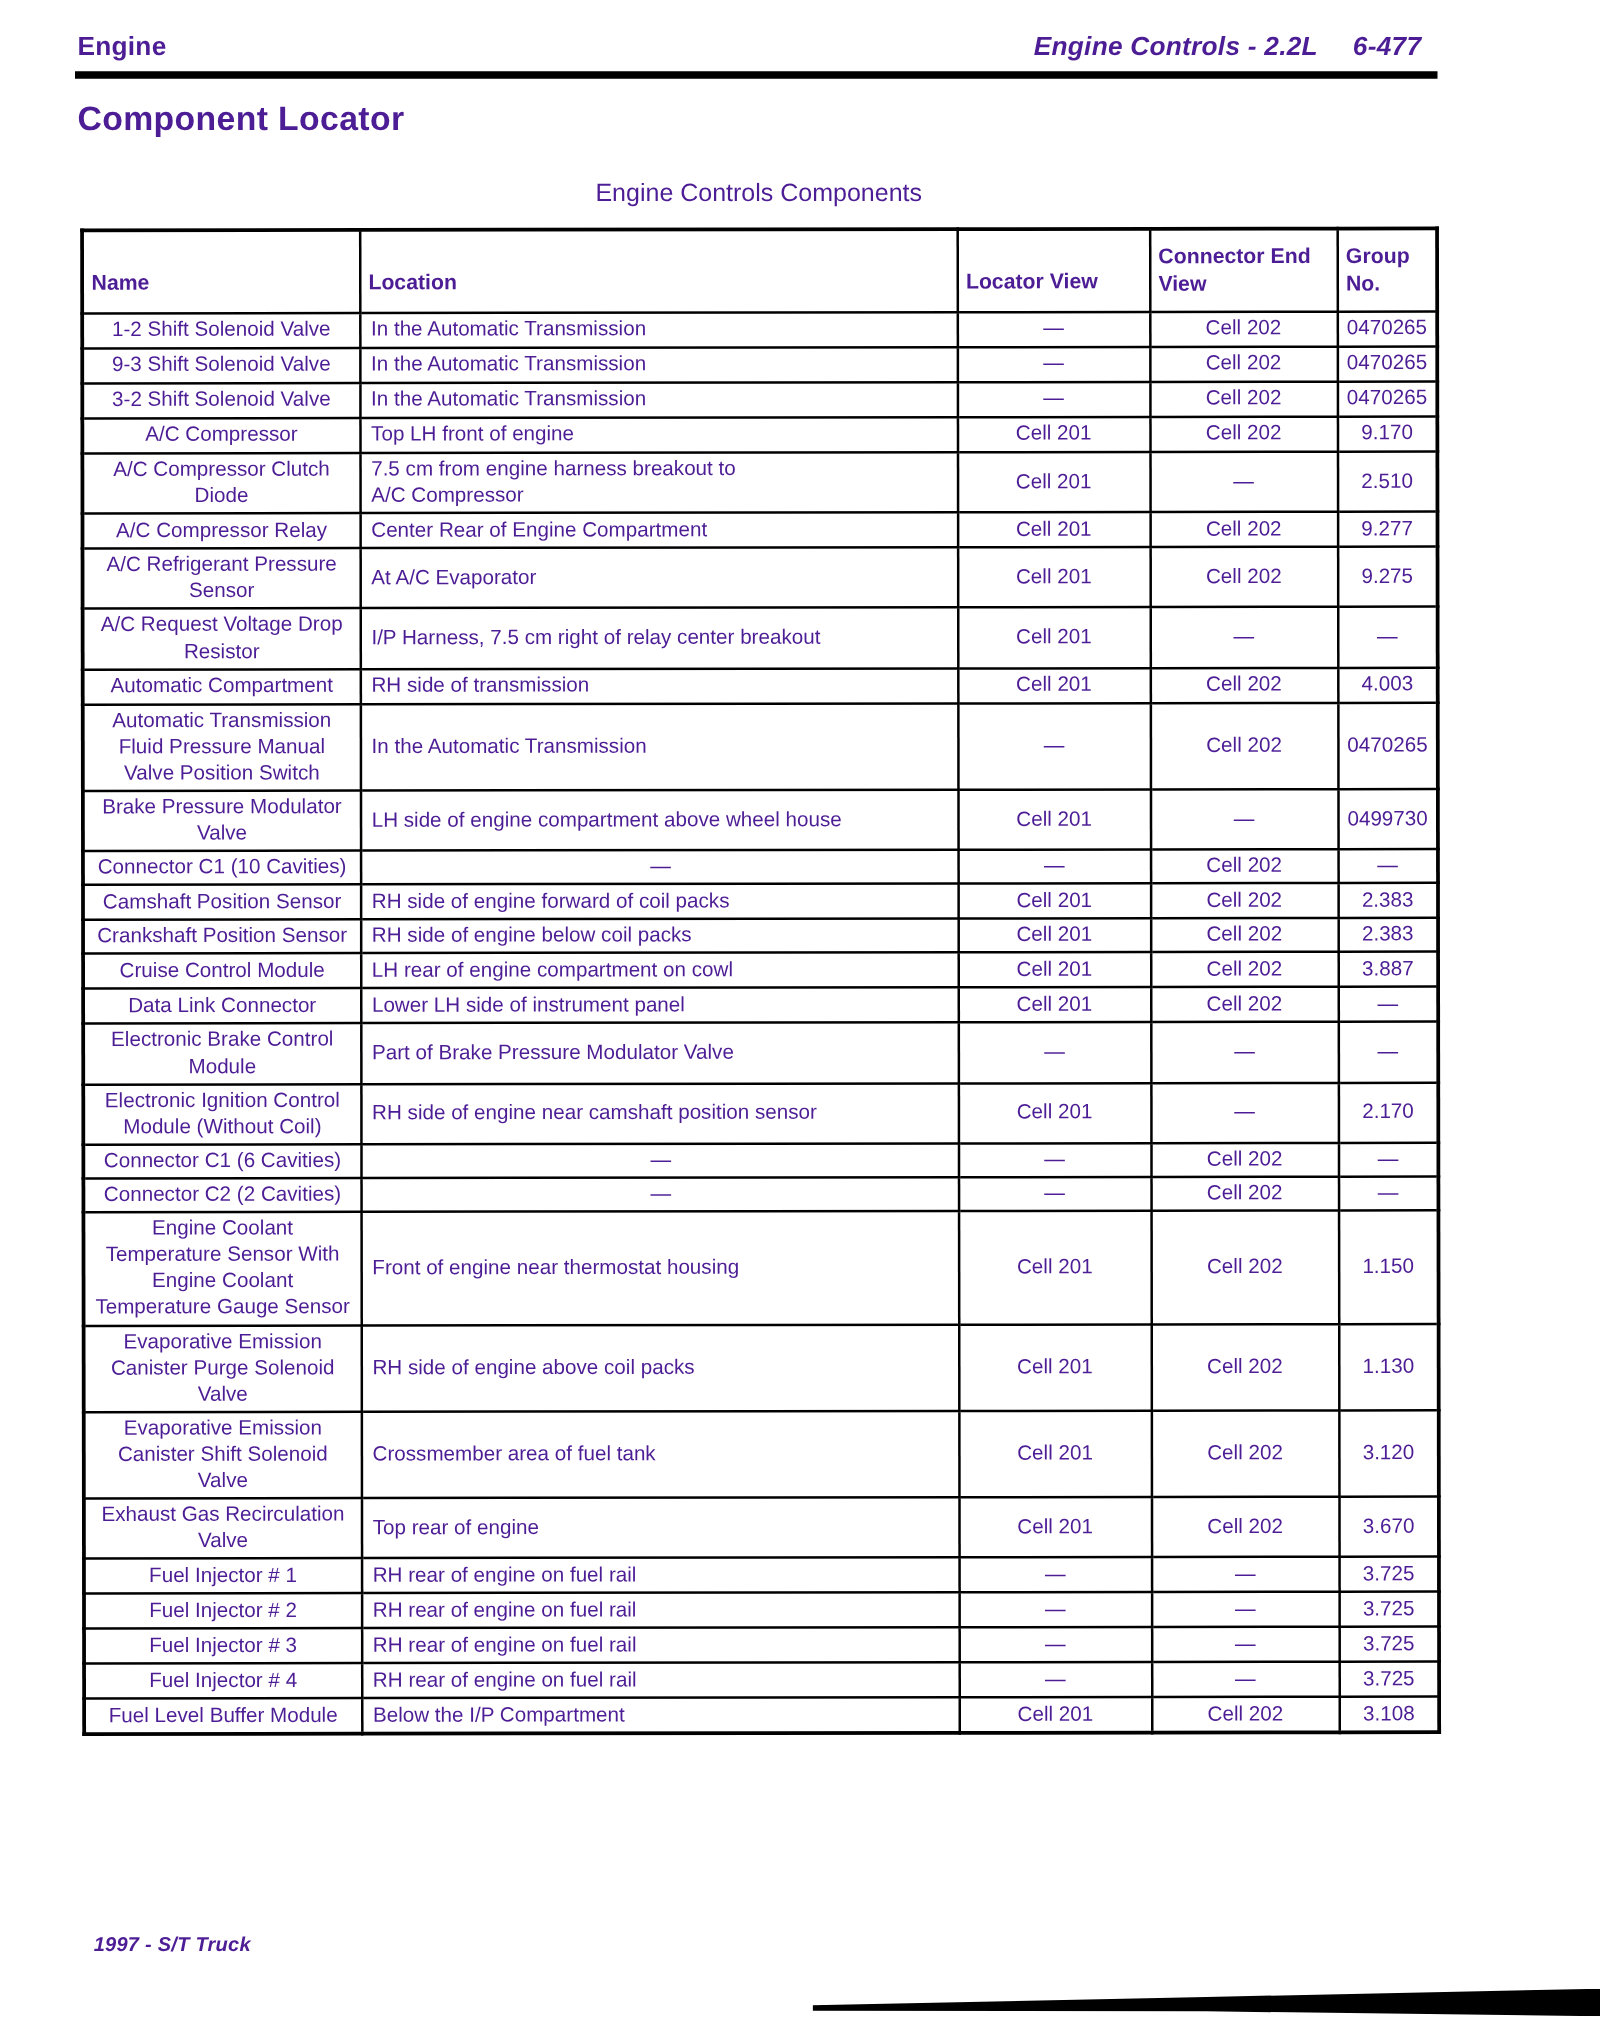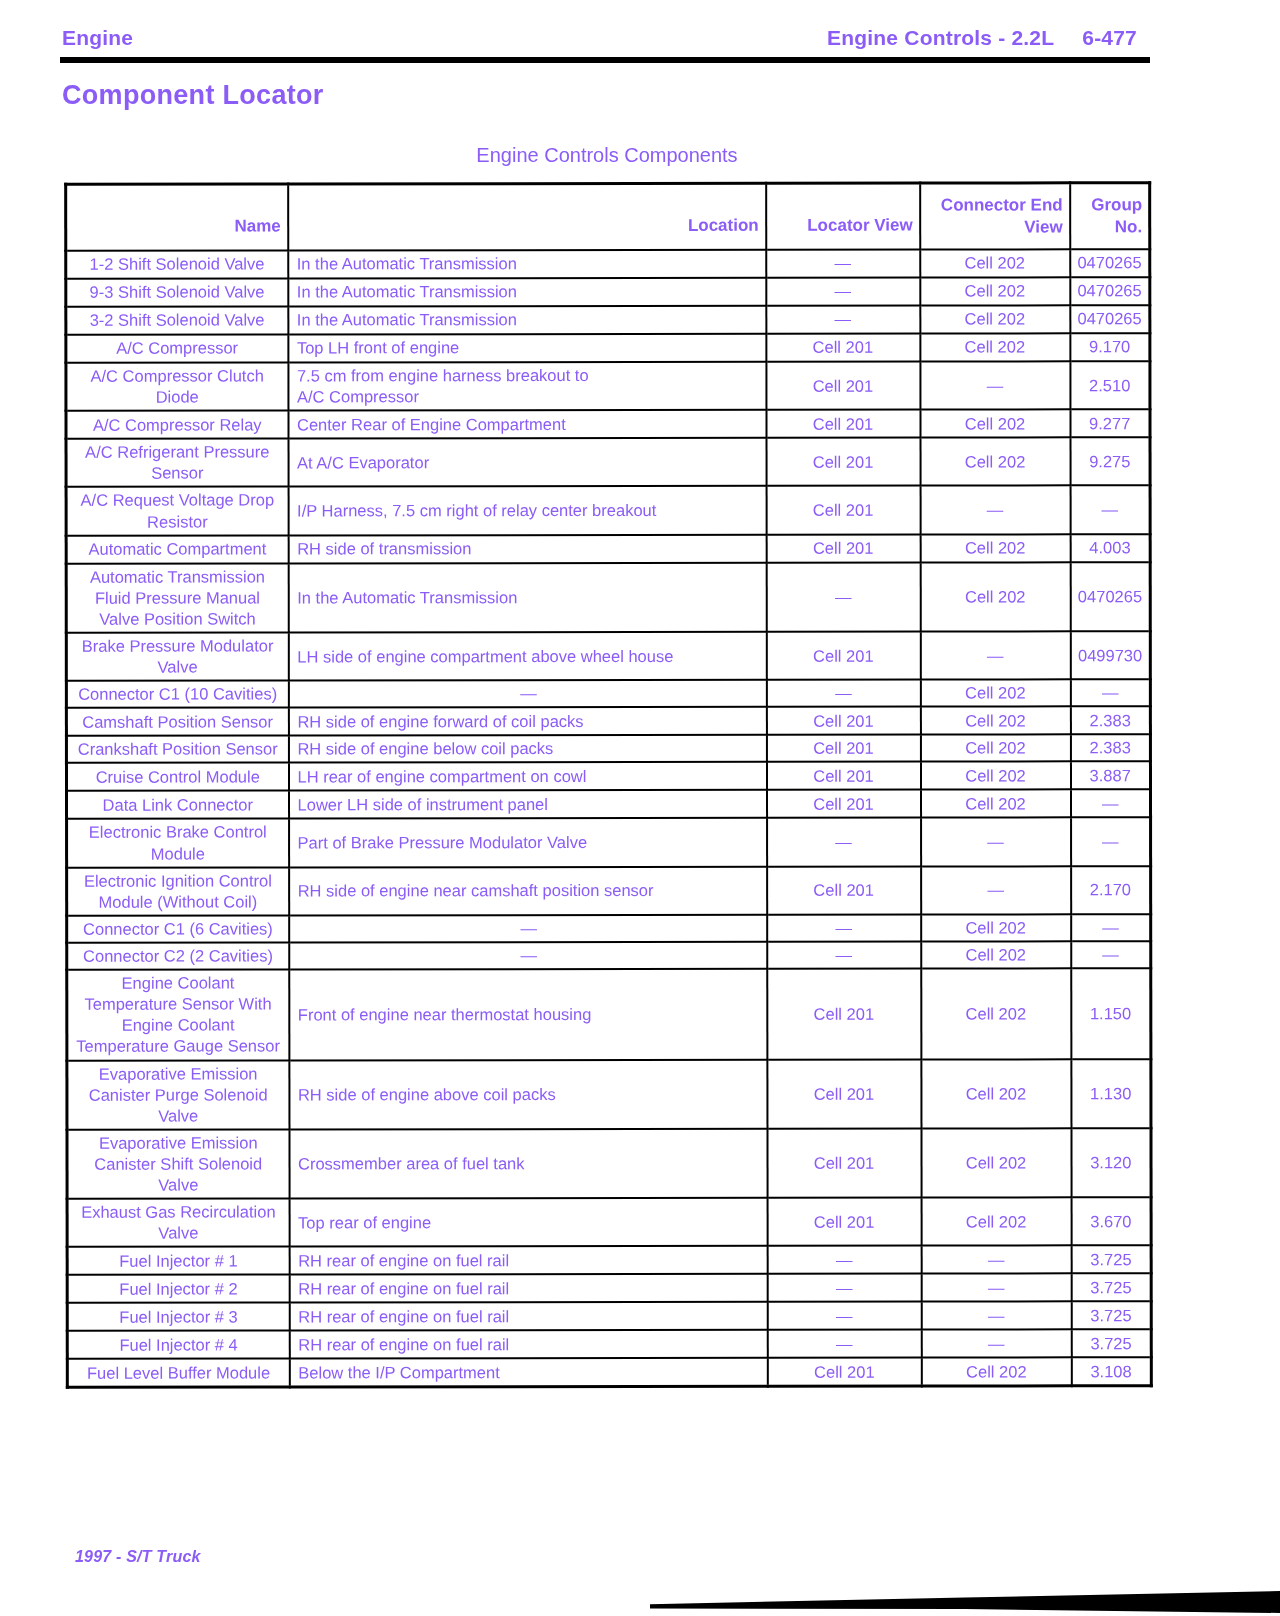--- a/index.html
+++ b/index.html
@@ -6,37 +6,37 @@
     margin: 0;
     padding: 0;
     background: #e8e8e8;
   }
   .page {
     position: relative;
     width: 1280px;
     height: 1616px;
     background: #ffffff;
     font-family: "Liberation Sans", sans-serif;
-    color: #8b5cf6;
+    color: #4c1d95;
     overflow: hidden;
   }
   
   .running-head {
     position: absolute;
     left: 62px;
     top: 26px;
     width: 1075px;
     display: flex;
     justify-content: space-between;
     align-items: flex-end;
     font-size: 21px;
     font-weight: bold;
     letter-spacing: 0.2px;
   }
-  .running-head .right-group { display: flex; gap: 28px; }
+  .running-head .right-group { display: flex; gap: 28px; font-style: italic; }
   .head-rule {
     position: absolute;
     left: 60px;
     top: 57px;
     width: 1090px;
     height: 6px;
     background: #000;
   }
   
   .section-title {
@@ -70,21 +70,21 @@
   .component-table th, .component-table td {
     border: 2px solid #000;
     padding: 2px 6px;
     font-size: 16.5px;
     line-height: 1.28;
     overflow: hidden;
   }
   .component-table th {
     font-size: 17px;
     font-weight: bold;
-    text-align: right;
+    text-align: left;
     height: 50px;
     vertical-align: middle;
   }
   .component-table th.bottom { vertical-align: bottom; padding-bottom: 12px; }
   .component-table td { vertical-align: middle; }
   td.c { text-align: center; }
   td.loc {
     text-align: left;
     padding-left: 8px;
     white-space: pre-line;

